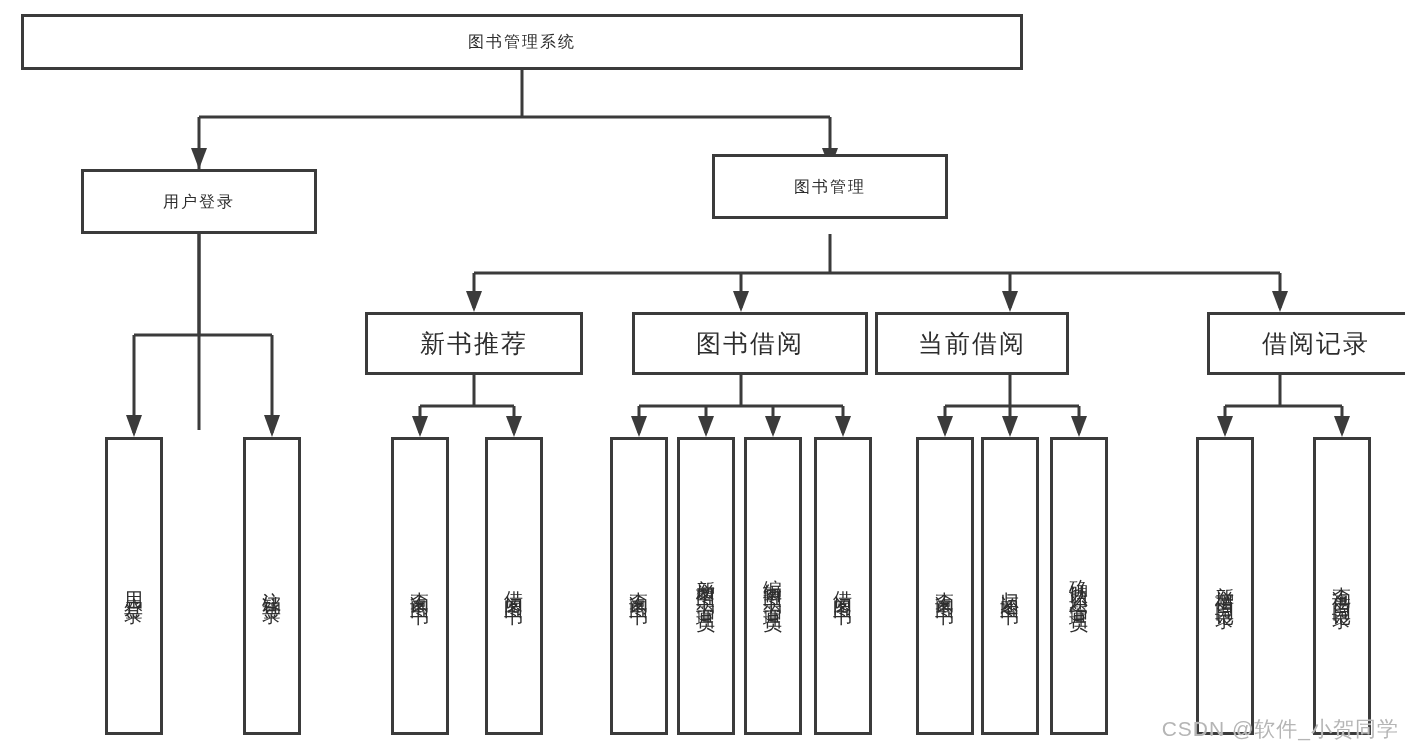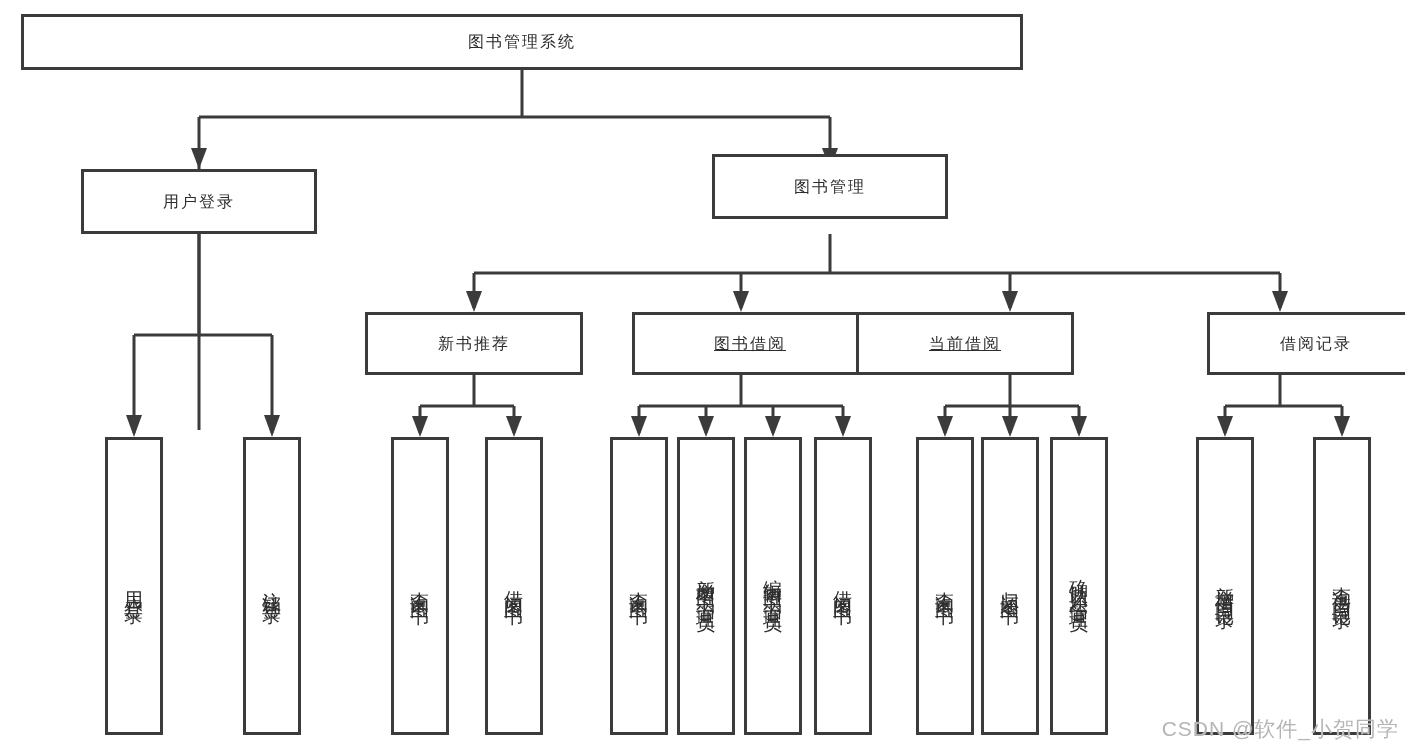--- a/index.html
+++ b/index.html
@@ -23,21 +23,21 @@
     background:#fff;
     display:flex;
     align-items:center;
     justify-content:center;
     color:var(--text);
     font-size:16px;
     letter-spacing:2px;
     text-align:center;
     line-height:1.1;
   }
-  .lvl3{font-size:16px;}
+  .lvl3{font-size:25px;}
   .leaf{
     writing-mode:vertical-rl;
     text-orientation:mixed;
     font-size:19px;
     letter-spacing:5px;
     line-height:1.0;
   }
   .watermark{
     position:absolute;
     right:6px;
@@ -91,22 +91,22 @@
     <polygon points="1217,416 1233,416 1225,437" fill="#3b3b3b"></polygon>
     <polygon points="1334,416 1350,416 1342,437" fill="#3b3b3b"></polygon>
   </svg>
 
   <div class="node" style="left:21px;top:14px;width:1002px;height:56px;">图书管理系统</div>
 
   <div class="node" style="left:81px;top:169px;width:236px;height:65px;">用户登录</div>
   <div class="node" style="left:712px;top:154px;width:236px;height:65px;">图书管理</div>
 
   <div class="node lvl3" style="left:365px;top:312px;width:218px;height:63px;">新书推荐</div>
-  <div class="node lvl3" style="left:632px;top:312px;width:236px;height:63px;text-decoration:underline;">图书借阅</div>
-  <div class="node lvl3" style="left:856px;top:312px;width:218px;height:63px;text-decoration:underline;">当前借阅</div>
+  <div class="node lvl3" style="left:632px;top:312px;width:236px;height:63px;">图书借阅</div>
+  <div class="node lvl3" style="left:875px;top:312px;width:194px;height:63px;">当前借阅</div>
   <div class="node lvl3" style="left:1171px;top:312px;width:218px;height:63px;margin-left:36px;">借阅记录</div>
 
   <div class="node leaf" style="left:105px;top:437px;width:58px;height:298px;">用户登录</div>
   <div class="node leaf" style="left:243px;top:437px;width:58px;height:298px;">注销登录</div>
 
   <div class="node leaf" style="left:391px;top:437px;width:58px;height:298px;">查询图书</div>
   <div class="node leaf" style="left:485px;top:437px;width:58px;height:298px;">借阅图书</div>
 
   <div class="node leaf" style="left:610px;top:437px;width:58px;height:298px;">查询图书</div>
   <div class="node leaf" style="left:677px;top:437px;width:58px;height:298px;">新增图书（管理员）</div>

